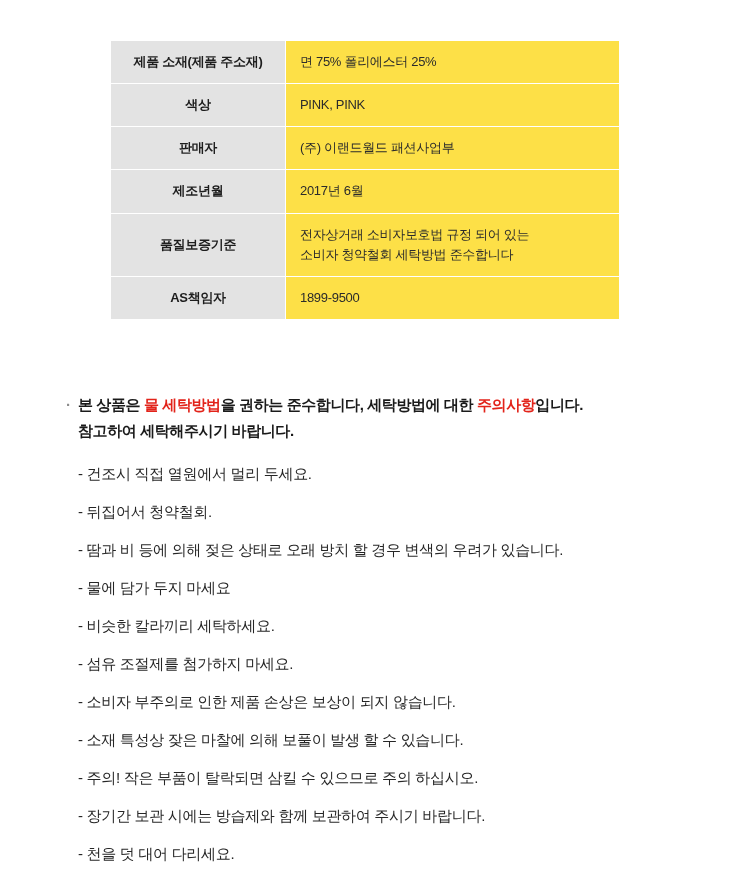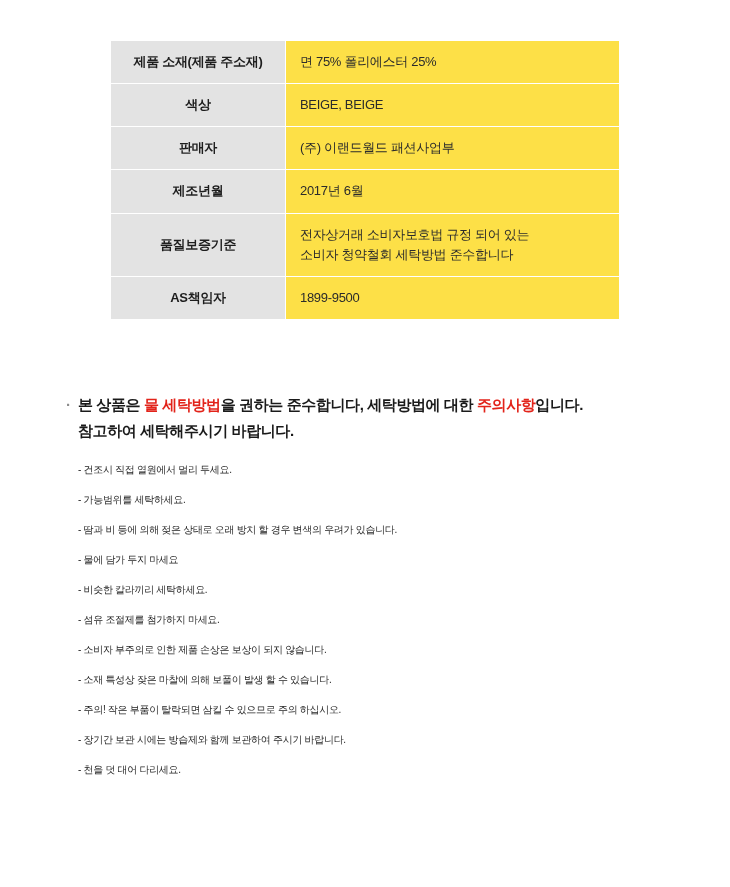--- a/index.html
+++ b/index.html
@@ -94,21 +94,21 @@
     color: #8c8c8c;
   }
 
   .care-list {
     position: absolute;
     left: 78px;
     top: 462px;
     width: 620px;
   }
   .care-item {
-    font-size: 10px;
+    font-size: 15px;
     line-height: 1.6;
     letter-spacing: -0.3px;
     color: #262626;
     margin-bottom: 14px;
     white-space: nowrap;
   }
 </style>
 </head>
 <body>
 
@@ -119,21 +119,21 @@
       <tbody>
         <tr>
           <td class="spec-label">제품 소재(제품 주소재)</td>
           <td class="spec-value">
             <span class="line">면 75% 폴리에스터 25%</span>
           </td>
         </tr>
         <tr>
           <td class="spec-label">색상</td>
           <td class="spec-value">
-            <span class="line">BEIGE, BEIGE</span>
+            <span class="line">PINK, PINK</span>
           </td>
         </tr>
         <tr>
           <td class="spec-label">판매자</td>
           <td class="spec-value">
             <span class="line">(주) 이랜드월드 패션사업부</span>
           </td>
         </tr>
         <tr>
           <td class="spec-label">제조년월</td>
@@ -164,21 +164,21 @@
       <span class="notice-head-text">
         <span>본 상품은 </span><span class="hl-red">물 세탁방법</span><span>을 권하는 준수합니다, 세탁방법에 대한 </span><span class="hl-red">주의사항</span><span>입니다.</span>
         <br>
         <span>참고하여 세탁해주시기 바랍니다.</span>
       </span>
     </div>
   </div>
 
   <div class="care-list">
     <div class="care-item">- 건조시 직접 열원에서 멀리 두세요.</div>
-    <div class="care-item">- 가능범위를 세탁하세요.</div>
+    <div class="care-item">- 뒤집어서 청약철회.</div>
     <div class="care-item">- 땀과 비 등에 의해 젖은 상태로 오래 방치 할 경우 변색의 우려가 있습니다.</div>
     <div class="care-item">- 물에 담가 두지 마세요</div>
     <div class="care-item">- 비슷한 칼라끼리 세탁하세요.</div>
     <div class="care-item">- 섬유 조절제를 첨가하지 마세요.</div>
     <div class="care-item">- 소비자 부주의로 인한 제품 손상은 보상이 되지 않습니다.</div>
     <div class="care-item">- 소재 특성상 잦은 마찰에 의해 보풀이 발생 할 수 있습니다.</div>
     <div class="care-item">- 주의! 작은 부품이 탈락되면 삼킬 수 있으므로 주의 하십시오.</div>
     <div class="care-item">- 장기간 보관 시에는 방습제와 함께 보관하여 주시기 바랍니다.</div>
     <div class="care-item">- 천을 덧 대어 다리세요.</div>
 

